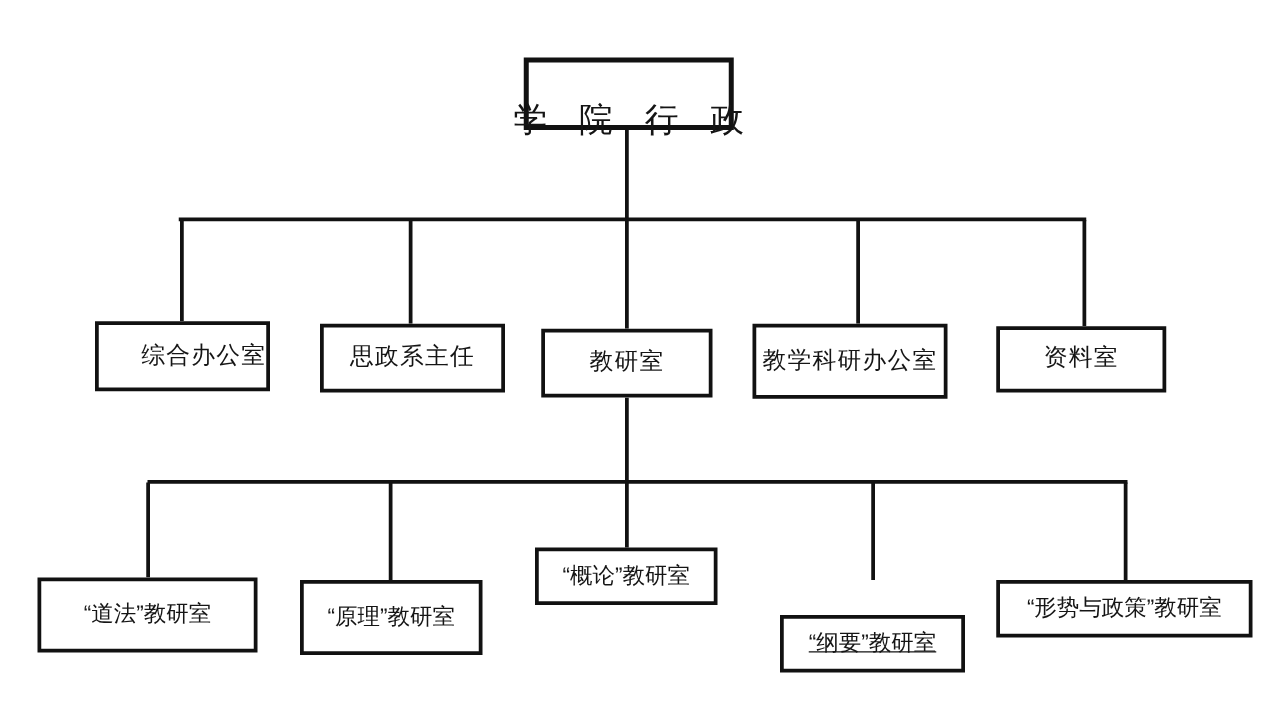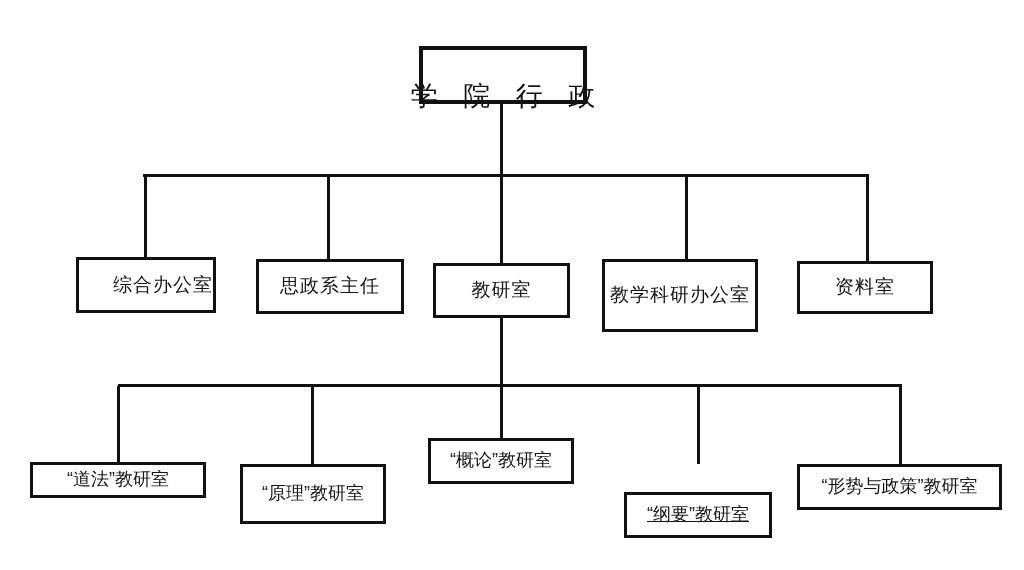--- a/index.html
+++ b/index.html
@@ -92,30 +92,30 @@
   <div id="level2-layer">
       <div class="node level2-node" style="left: 76px; top: 257px; width: 140px; height: 56px; justify-content: flex-end;">
         <span class="node-label">综合办公室</span>
       </div>
       <div class="node level2-node" style="left: 256px; top: 259px; width: 148px; height: 55px;">
         <span class="node-label">思政系主任</span>
       </div>
       <div class="node level2-node" style="left: 433px; top: 263px; width: 137px; height: 55px;">
         <span class="node-label">教研室</span>
       </div>
-      <div class="node level2-node" style="left: 602px; top: 259px; width: 156px; height: 73px;">
+      <div class="node level2-node" style="left: 602px; top: 259px; width: 156px; height: 60px;">
         <span class="node-label">教学科研办公室</span>
       </div>
       <div class="node level2-node" style="left: 797px; top: 261px; width: 136px; height: 53px;">
         <span class="node-label">资料室</span>
       </div>
     </div>
 
   <div id="level3-layer">
-      <div class="node level3-node" style="left: 30px; top: 462px; width: 176px; height: 36px;">
+      <div class="node level3-node" style="left: 30px; top: 462px; width: 176px; height: 60px;">
         <span class="node-label">“道法”教研室</span>
       </div>
       <div class="node level3-node" style="left: 240px; top: 464px; width: 146px; height: 60px;">
         <span class="node-label">“原理”教研室</span>
       </div>
       <div class="node level3-node" style="left: 428px; top: 438px; width: 146px; height: 46px;">
         <span class="node-label">“概论”教研室</span>
       </div>
       <div class="node level3-node" style="left: 624px; top: 492px; width: 148px; height: 46px; text-decoration: underline;">
         <span class="node-label">“纲要”教研室</span>

